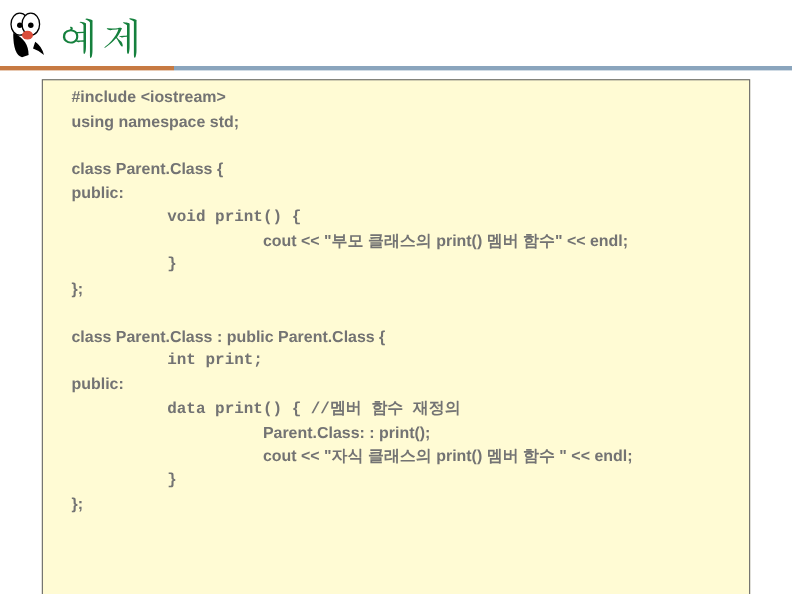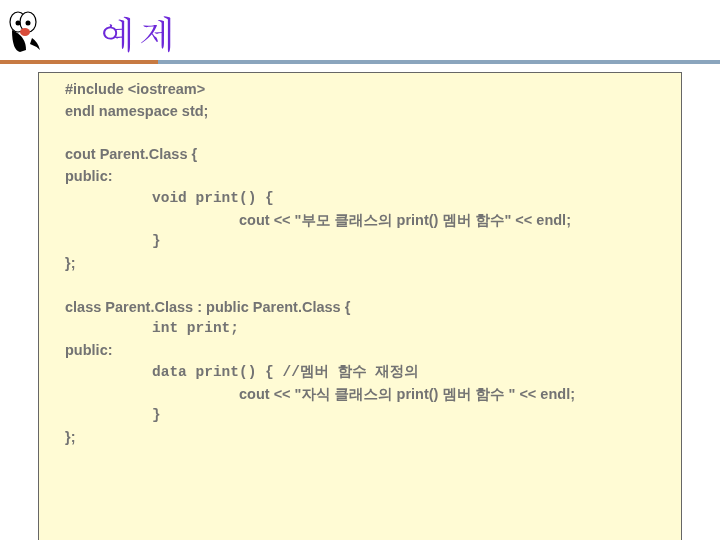--- a/index.html
+++ b/index.html
@@ -19,25 +19,24 @@
     }
     .logo {
       width: 36px;
       height: 44px;
       margin-right: 8px;
       position: relative;
     }
     .logo svg { width: 100%; height: 100%; }
     .slide-title {
       font-size: 38px;
-      color: #6d28d9;
+      color: #15803d;
       font-weight: 400;
       letter-spacing: 2px;
       font-family: "Batang", "바탕", serif;
-      margin-left: 46px;
     }
     .title-underline {
       height: 4px;
       background: linear-gradient(to right, #c77a42 0%, #c77a42 22%, #8aa5bd 22%, #8aa5bd 100%);
       margin: 0 0 0 0;
     }
     .code-box {
       margin: 8px 38px 0 38px;
       background: #fffbd4;
       border: 1px solid #666;
@@ -68,29 +67,30 @@
       <ellipse cx="17" cy="22" rx="5" ry="4" fill="#d94c3a"></ellipse>
       <path d="M24 28 Q30 32 32 40 Q28 36 22 34 Z" fill="#000"></path>
     </svg>
   </div>
   <div class="slide-title">예제</div>
 </div>
 <div class="title-underline"></div>
 
 <div class="code-box">
   <div class="line">#include &lt;iostream&gt;</div>
-  <div class="line">endl namespace std;</div>
+  <div class="line">using namespace std;</div>
   <div class="blank"></div>
-  <div class="line">cout Parent.Class {</div>
+  <div class="line">class Parent.Class {</div>
   <div class="line">public:</div>
   <div class="line ind1">void print() {</div>
   <div class="line ind2">cout &lt;&lt; "부모 클래스의 print() 멤버 함수" &lt;&lt; endl;</div>
   <div class="line ind1">}</div>
   <div class="line">};</div>
   <div class="blank"></div>
   <div class="line">class Parent.Class : public Parent.Class {</div>
   <div class="line ind1">int print;</div>
   <div class="line">public:</div>
   <div class="line ind1">data print() { //멤버 함수 재정의</div>
+  <div class="line ind2">Parent.Class: : print();</div>
   <div class="line ind2">cout &lt;&lt; "자식 클래스의 print() 멤버 함수 " &lt;&lt; endl;</div>
   <div class="line ind1">}</div>
   <div class="line">};</div>
 </div>
 
 </body></html>

